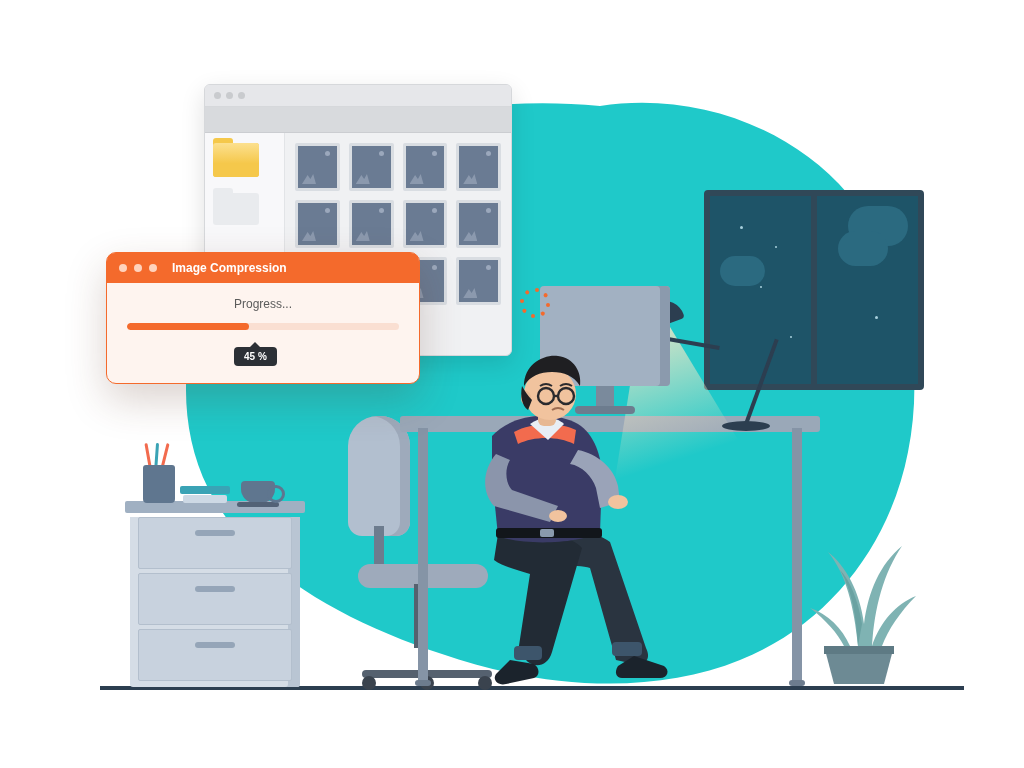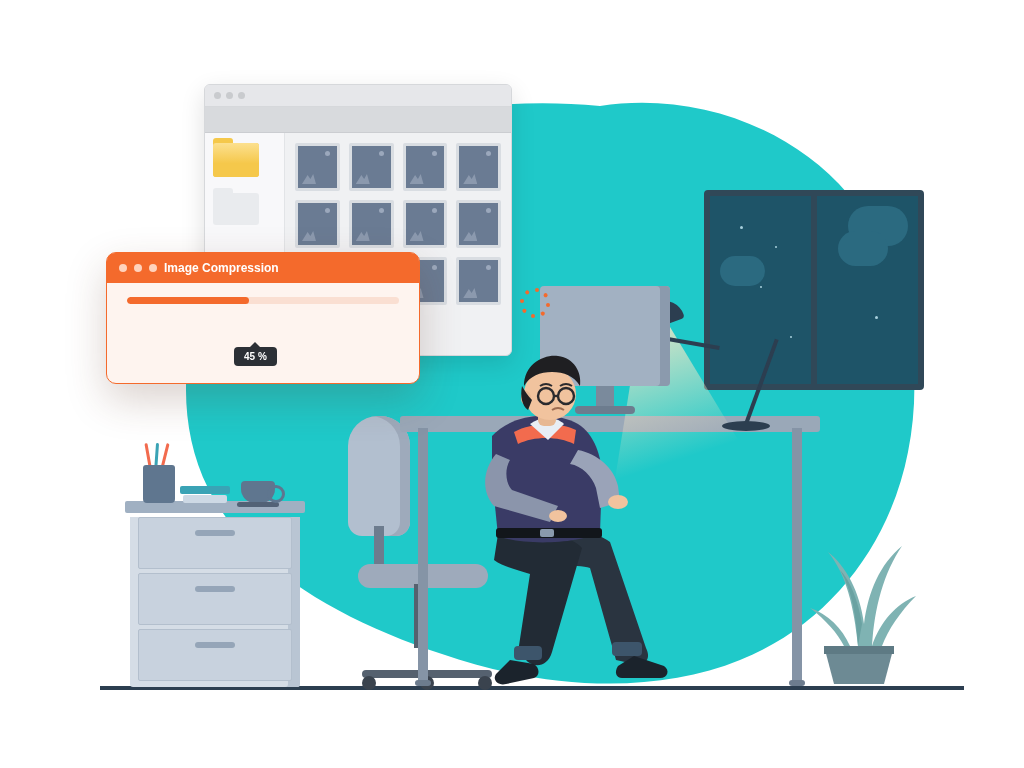--- a/index.html
+++ b/index.html
@@ -537,21 +537,21 @@
     color: #fff;
     font-size: 12px;
     font-weight: 600;
   }
   .dialog .dlg-title .dot {
     width: 8px; height: 8px;
     border-radius: 50%;
     background: #ffd2bc;
   }
   .dialog .dlg-title .title-text {
-    margin-left: 0;
+    margin-left: 8px;
   }
   .dialog .dlg-body {
     padding: 14px 20px 0 20px;
   }
   .dialog .progress-label {
     font-size: 12px;
     color: #5b5b5b;
     margin-bottom: 12px;
     text-align: center;
   }
@@ -770,18 +770,19 @@
 </div>
 
 <div class="dialog">
   <div class="dlg-title">
     <div class="dot"></div>
     <div class="dot"></div>
     <div class="dot"></div>
     <span class="title-text">Image Compression</span>
   </div>
   <div class="dlg-body">
+    <div class="progress-label">Progress...</div>
     <div class="bar">
       <div class="fill" id="bar-fill" style="width: 45%;"></div>
     </div>
   </div>
   <div class="tooltip" id="pct-tip" style="left: 127px;">45 %</div>
 </div>
 
 </body></html>

